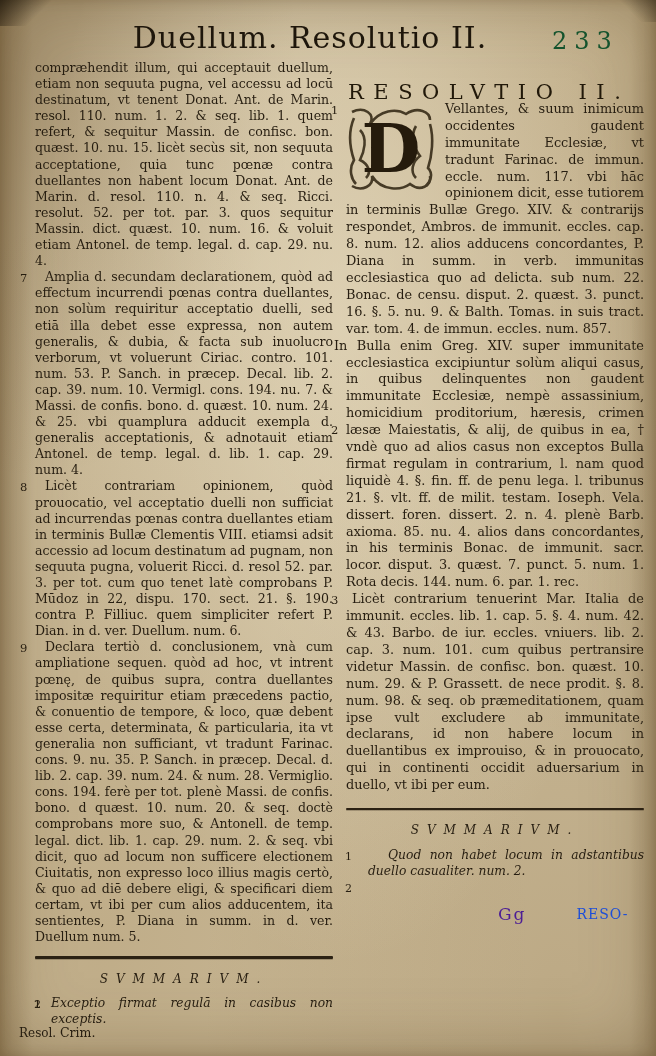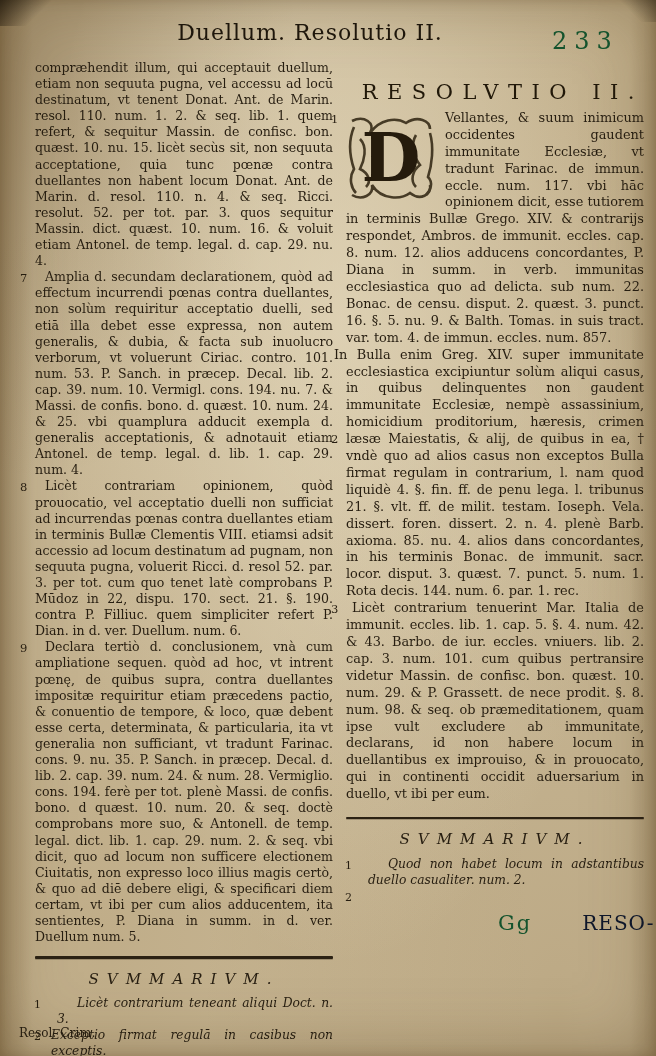--- a/index.html
+++ b/index.html
@@ -17,55 +17,55 @@
       linear-gradient(90deg, rgba(92,66,30,0.30), transparent 5%, transparent 96%, rgba(92,66,30,0.24));
   }
   .vignette{position:absolute;inset:0;pointer-events:none;
     box-shadow:inset 0 0 70px rgba(80,54,18,0.38), inset 0 0 12px rgba(70,46,14,0.25);}
   .corner-tl{position:absolute;left:0;top:0;width:70px;height:26px;pointer-events:none;
     background:linear-gradient(135deg, rgba(25,18,8,0.75), rgba(25,18,8,0) 55%);}
   .corner-tr{position:absolute;right:0;top:0;width:40px;height:22px;pointer-events:none;
     background:linear-gradient(225deg, rgba(25,18,8,0.45), rgba(25,18,8,0) 60%);}
 
   .running-title{position:absolute;left:90px;top:20px;width:440px;text-align:center;
-    font-size:22px;letter-spacing:1px;color:#1e160b;white-space:nowrap;}
+    font-size:30px;letter-spacing:1px;color:#1e160b;white-space:nowrap;}
   .page-number{position:absolute;left:552px;top:27px;font-size:24px;letter-spacing:7px;color:#14532d;}
 
   .col{position:absolute;text-align:justify;}
   .col-left{left:35px;top:60px;width:298px;font-size:12.55px;line-height:16.1px;}
   .col-right{left:346px;top:84px;width:298px;font-size:12.9px;line-height:16.9px;}
 
   .para{position:relative;margin:0;}
   .para.ind{text-indent:10px;}
   .para.outd{text-indent:-12px;}
   .para.ind-sm{text-indent:6px;}
   .mnum{position:absolute;left:-15px;top:1px;font-size:11.5px;font-style:normal;text-indent:0;}
   .mnum.mid{top:84px;}
   .it{}
 
-  .res-heading{font-size:21px;letter-spacing:9.5px;text-align:right;margin:0 0 9px 2px;
+  .res-heading{font-size:21px;letter-spacing:9.5px;text-align:left;margin:0 0 0 2px;
     color:#211809;white-space:nowrap;}
 
   .dropcap{float:left;width:90px;height:90px;margin:3px 9px 2px 0;}
 
   .rule{height:3px;background:#2b2113;margin:11px 0 7px;border-radius:1px;
     box-shadow:0 1px 0 rgba(43,33,19,0.25);}
   .col-right .rule{height:2px;margin:14px 0 9px;}
 
-  .summ-heading{text-align:center;font-style:italic;font-size:15px;letter-spacing:8px;
+  .summ-heading{text-align:center;font-style:italic;font-size:12px;letter-spacing:8px;
     margin:12px 0 9px;white-space:nowrap;}
 
   .summ-entry{position:relative;padding-left:16px;font-style:italic;font-size:12.3px;
     line-height:15.8px;}
   .summ-entry .enum{position:absolute;left:-1px;top:1px;font-style:normal;font-size:11px;}
   .summ-entry.sub{padding-left:22px;text-indent:20px;}
 
   .sig-row{display:flex;margin-top:26px;padding-left:152px;gap:50px;font-style:normal;}
-  .sig{font-size:21px;letter-spacing:2px;color:#14532d;}
-  .catch{font-size:20px;letter-spacing:1px;color:#0f172a;}
+  .sig{font-size:17px;letter-spacing:2px;color:#4c1d95;}
+  .catch{font-size:14px;letter-spacing:1px;color:#1d4ed8;}
 
   .left-footer{position:absolute;left:19px;top:1025px;font-size:12.5px;}
   .left-footer .it{font-size:12px;text-align:center;}
 </style>
 </head>
 <body>
 
 <div class="vignette"></div>
 <div class="corner-tl"></div>
 <div class="corner-tr"></div>
@@ -87,23 +87,20 @@
     <span><span>Licèt contrariam opinionem, quòd prouocatio, vel acceptatio duelli non sufficiat ad incurrendas pœnas contra duellantes etiam in terminis </span><span class="it">Bullæ Clementis VIII.</span><span> etiamsi adsit accessio ad locum destinatum ad pugnam, non sequuta pugna, voluerit </span><span class="it">Ricci. d. resol 52. par. 3. per tot.</span><span> cum quo tenet latè comprobans </span><span class="it">P. Mūdoz in 22, dispu. 170. sect. 21. §. 190.</span><span> contra </span><span class="it">P. Filliuc.</span><span> quem simpliciter refert </span><span class="it">P. Dian. in d. ver. Duellum. num. 6.</span></span>
   </p>
   <p class="para ind">
     <span class="mnum">9</span>
     <span><span>Declara tertiò d. conclusionem, vnà cum ampliatione sequen. quòd ad hoc, vt intrent pœnę, de quibus supra, contra duellantes impositæ requiritur etiam præcedens pactio, &amp; conuentio de tempore, &amp; loco, quæ debent esse certa, determinata, &amp; particularia, ita vt generalia non sufficiant, vt tradunt </span><span class="it">Farinac. cons. 9. nu. 35. P. Sanch. in præcep. Decal. d. lib. 2. cap. 39. num. 24. &amp; num. 28. Vermiglio. cons. 194. ferè per tot. plenè Massi. de confis. bono. d quæst. 10. num. 20. &amp; seq.</span><span> doctè comprobans more suo, &amp; </span><span class="it">Antonell. de temp. legal. dict. lib. 1. cap. 29. num. 2. &amp; seq.</span><span> vbi dicit, quo ad locum non sufficere electionem Ciuitatis, non expresso loco illius magis certò, &amp; quo ad diē debere eligi, &amp; specificari diem certam, vt ibi per cum alios adducentem, ita sentientes, </span><span class="it">P. Diana in summ. in d. ver. Duellum num. 5.</span></span>
   </p>
   <div class="rule"></div>
   <div class="summ-heading">SVMMARIVM.</div>
   <div class="summ-entry">
     <span class="enum">1</span>
-  </div>
-  <div class="summ-entry sub">
-    <span><span class="it">Licèt contrarium teneant aliqui Doct. n. 3.</span></span>
   </div>
   <div class="summ-entry">
     <span class="enum">2</span>
     <span><span class="it">Exceptio firmat regulā in casibus non exceptis.</span></span>
   </div>
 </div>
 
 <div class="left-footer">
   <span><span class="it">Resol. </span><span>Crim.</span></span>
 </div>

